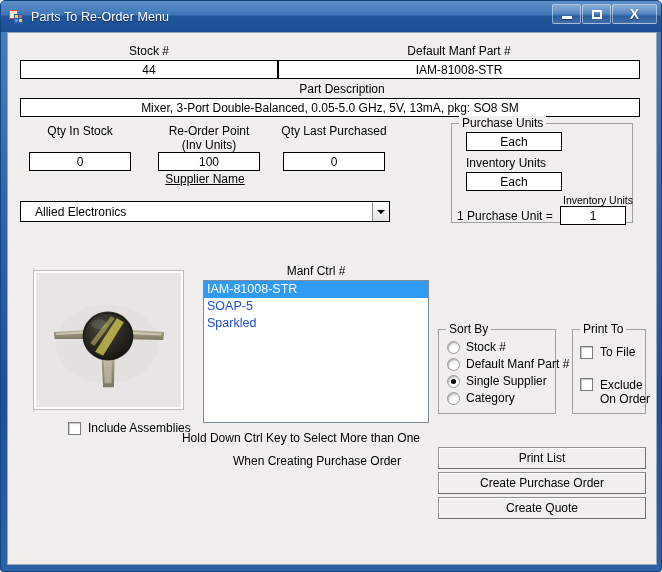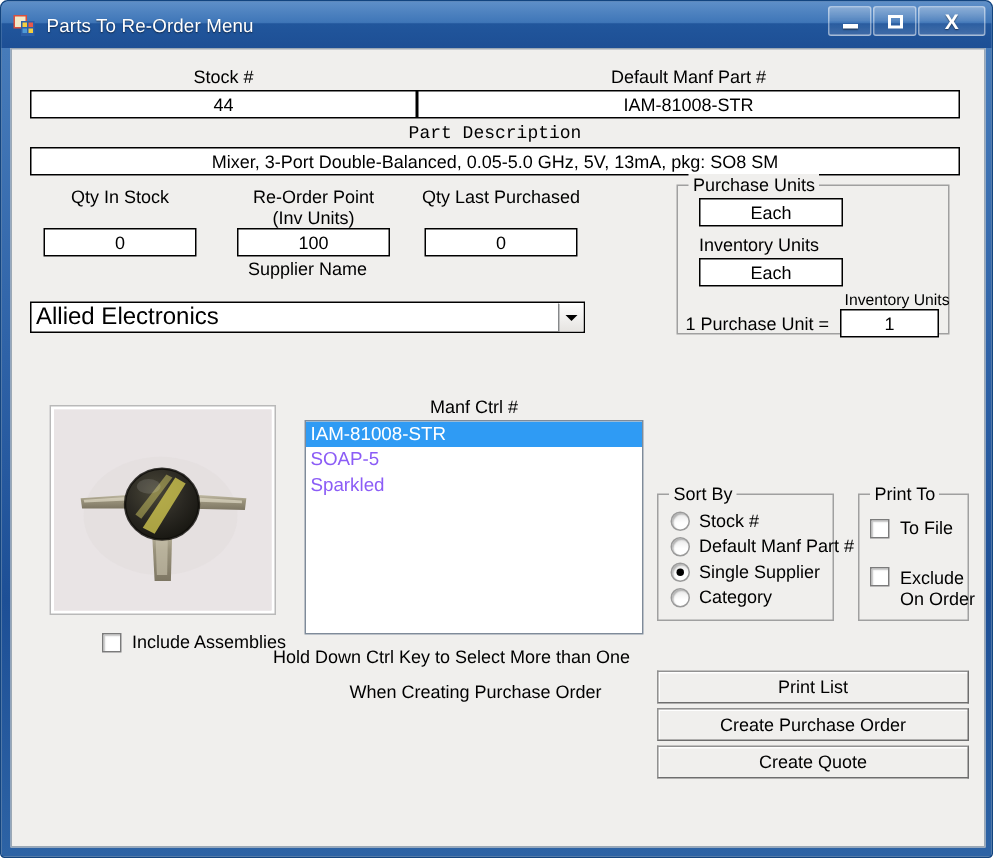--- a/index.html
+++ b/index.html
@@ -138,22 +138,22 @@
   #supplier-combo {
     position: absolute;
     box-sizing: border-box;
     background: #ffffff;
     border: 1px solid #000000;
     display: flex;
     align-items: center;
   }
   #supplier-value {
     flex: 1 1 auto;
-    padding-left: 3px;
-    font-size: 16px;
+    padding-left: 14px;
+    font-size: 12px;
     white-space: nowrap;
     overflow: hidden;
   }
   #supplier-arrow {
     width: 17px;
     height: 100%;
     box-sizing: border-box;
     background: linear-gradient(to bottom, #fdfdfd 0%, #e6e4e1 100%);
     border-left: 1px solid #86888a;
     border-top: 1px solid #ffffff;
@@ -237,21 +237,21 @@
     box-sizing: border-box;
     background: #ffffff;
     border: 1px solid #7f8b99;
     overflow: hidden;
   }
   .list-item {
     font-size: 12.5px;
     padding: 1px 0 1px 3px;
     line-height: 15px;
     white-space: nowrap;
-    color: #8b5cf6;
+    color: #1d4ed8;
   }
   .list-item.selected {
     background: #2f9bf4;
     color: #ffffff;
   }
 
   
   .btn {
     position: absolute;
     box-sizing: border-box;
@@ -317,34 +317,34 @@
   </div>
 
   <div id="client">
 
     <div class="lbl center" style="left:12px; top:11px; width:258px;">Stock #</div>
     <div class="tbox" style="left:12px; top:27px; width:258px; height:19px;">44</div>
 
     <div class="lbl center" style="left:270px; top:11px; width:362px;">Default Manf Part #</div>
     <div class="tbox" style="left:270px; top:27px; width:362px; height:19px;">IAM-81008-STR</div>
 
-    <div class="lbl center" style="left:12px; top:49px; width:620px;font-family:Liberation Mono, monospace;">Part Description</div>
+    <div class="lbl center" style="left:24px; top:49px; width:620px;">Part Description</div>
     <div class="tbox" style="left:12px; top:65px; width:620px; height:19px;">Mixer, 3-Port Double-Balanced, 0.05-5.0 GHz, 5V, 13mA, pkg: SO8 SM</div>
 
     <div class="lbl center" style="left:12px; top:91px; width:120px;">Qty In Stock</div>
     <div class="tbox" style="left:21px; top:119px; width:102px; height:19px;">0</div>
 
     <div class="lbl center" style="left:141px; top:91px; width:120px;">Re-Order Point</div>
     <div class="lbl center" style="left:141px; top:105px; width:120px;">(Inv Units)</div>
     <div class="tbox" style="left:150px; top:119px; width:102px; height:19px;">100</div>
 
     <div class="lbl center" style="left:258px; top:91px; width:136px;">Qty Last Purchased</div>
     <div class="tbox" style="left:275px; top:119px; width:102px; height:19px;">0</div>
 
-    <div class="lbl center" style="left:12px; top:139px; width:370px;">Supplier Name</div>
+    <div class="lbl center" style="left:12px; top:139px; width:370px;text-decoration:underline;">Supplier Name</div>
     <div id="supplier-combo" style="left:12px; top:168px; width:370px; height:21px;">
       <div id="supplier-value">Allied Electronics</div>
       <div id="supplier-arrow">
         <span class="arrow-down"></span>
       </div>
     </div>
 
     <div class="groupbox" style="left:443px; top:90px; width:182px; height:100px;">
       <span class="group-title">Purchase Units</span>
 

